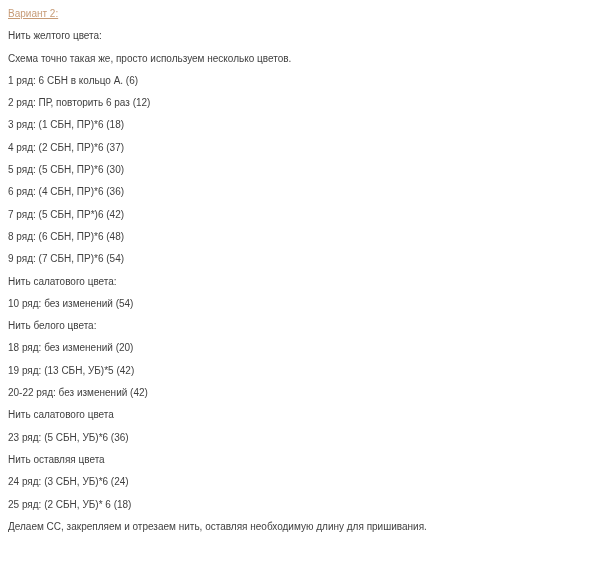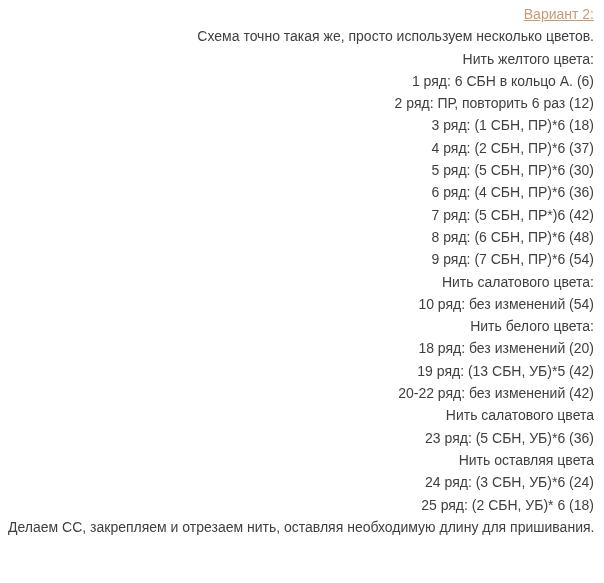--- a/index.html
+++ b/index.html
@@ -8,45 +8,44 @@
     background: #ffffff;
   }
   body {
     width: 604px;
     height: 583px;
     overflow: hidden;
     font-family: "Liberation Sans", "DejaVu Sans", sans-serif;
   }
   .doc {
     padding: 3px 10px 16px 8px;
-    font-size: 14px;
+    font-size: 10px;
     line-height: 22.3px;
     color: #3f3f3f;
-    text-align: right;
     -webkit-font-smoothing: antialiased;
   }
   .heading-link {
     color: #c79b76;
     text-decoration: underline;
     cursor: pointer;
     font-weight: 400;
   }
   .line {
     margin: 0;
     white-space: nowrap;
   }
 </style>
 </head>
 <body>
 
 <div class="doc">
   <p class="line"><a class="heading-link">Вариант 2:</a></p>
   <div id="lines">
+      <p class="line">Нить желтого цвета:</p>
       <p class="line">Схема точно такая же, просто используем несколько цветов.</p>
-      <p class="line">Нить желтого цвета:</p>
       <p class="line">1 ряд: 6 СБН в кольцо А. (6)</p>
       <p class="line">2 ряд: ПР, повторить 6 раз (12)</p>
       <p class="line">3 ряд: (1 СБН, ПР)*6 (18)</p>
       <p class="line">4 ряд: (2 СБН, ПР)*6 (37)</p>
       <p class="line">5 ряд: (5 СБН, ПР)*6 (30)</p>
       <p class="line">6 ряд: (4 СБН, ПР)*6 (36)</p>
       <p class="line">7 ряд: (5 СБН, ПР*)6 (42)</p>
       <p class="line">8 ряд: (6 СБН, ПР)*6 (48)</p>
       <p class="line">9 ряд: (7 СБН, ПР)*6 (54)</p>
       <p class="line">Нить салатового цвета:</p>

